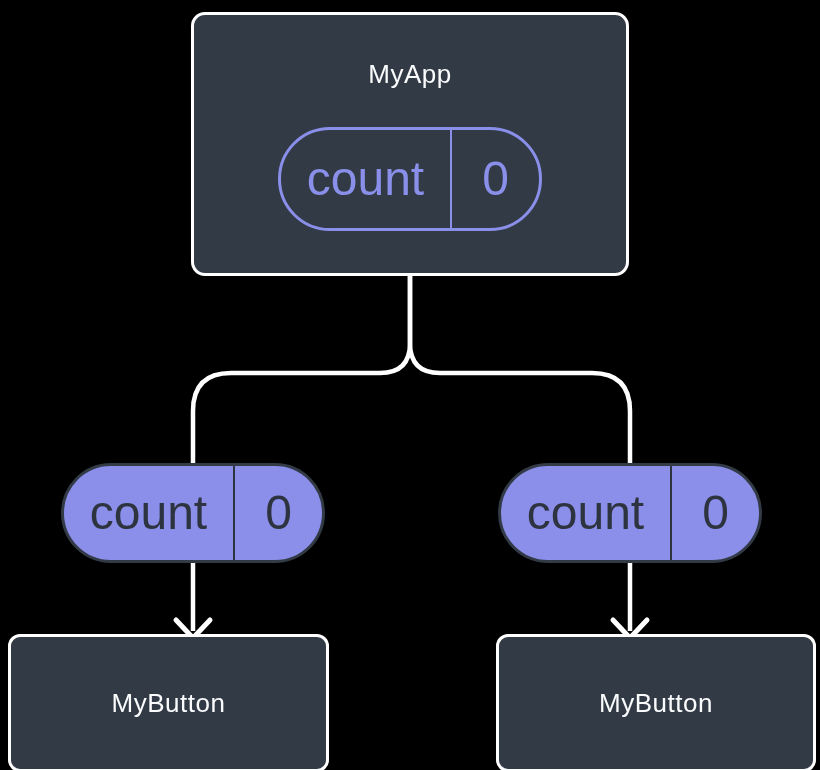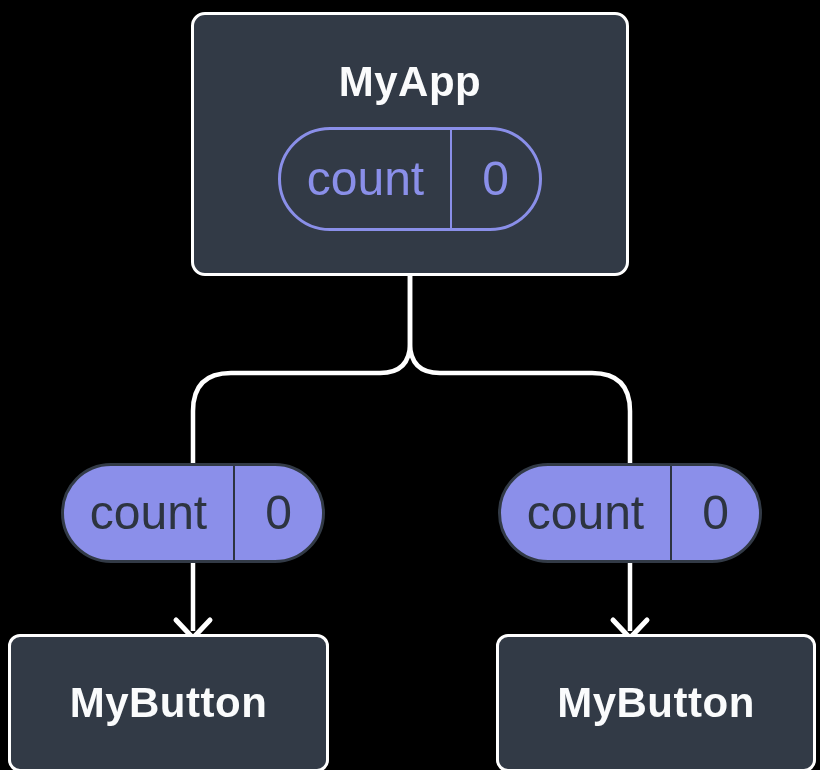--- a/index.html
+++ b/index.html
@@ -23,21 +23,21 @@
   .arrow-shaft{fill:none;stroke:var(--connector);stroke-width:4.5;}
   .arrow-head{fill:none;stroke:var(--connector);stroke-width:5;stroke-linecap:round;stroke-linejoin:round;}
 
   .node{
     position:absolute;box-sizing:border-box;z-index:1;
     background:var(--node-fill);
     border:3.5px solid var(--node-border);
   }
   .root-node{left:191px;top:12px;width:438px;height:264px;border-radius:14px;}
   .node-title{
-    font-weight:700;font-size:42px;line-height:1;
+    font-weight:400;font-size:26px;line-height:1;
     color:var(--node-text);text-align:center;letter-spacing:0.5px;
   }
   .root-title{margin-top:46px;}
 
   .btn-node{
     top:634px;height:138px;border-radius:12px;
     display:flex;align-items:center;justify-content:center;
   }
   .btn-left{left:8px;width:321px;}
   .btn-right{left:496px;width:320px;}

